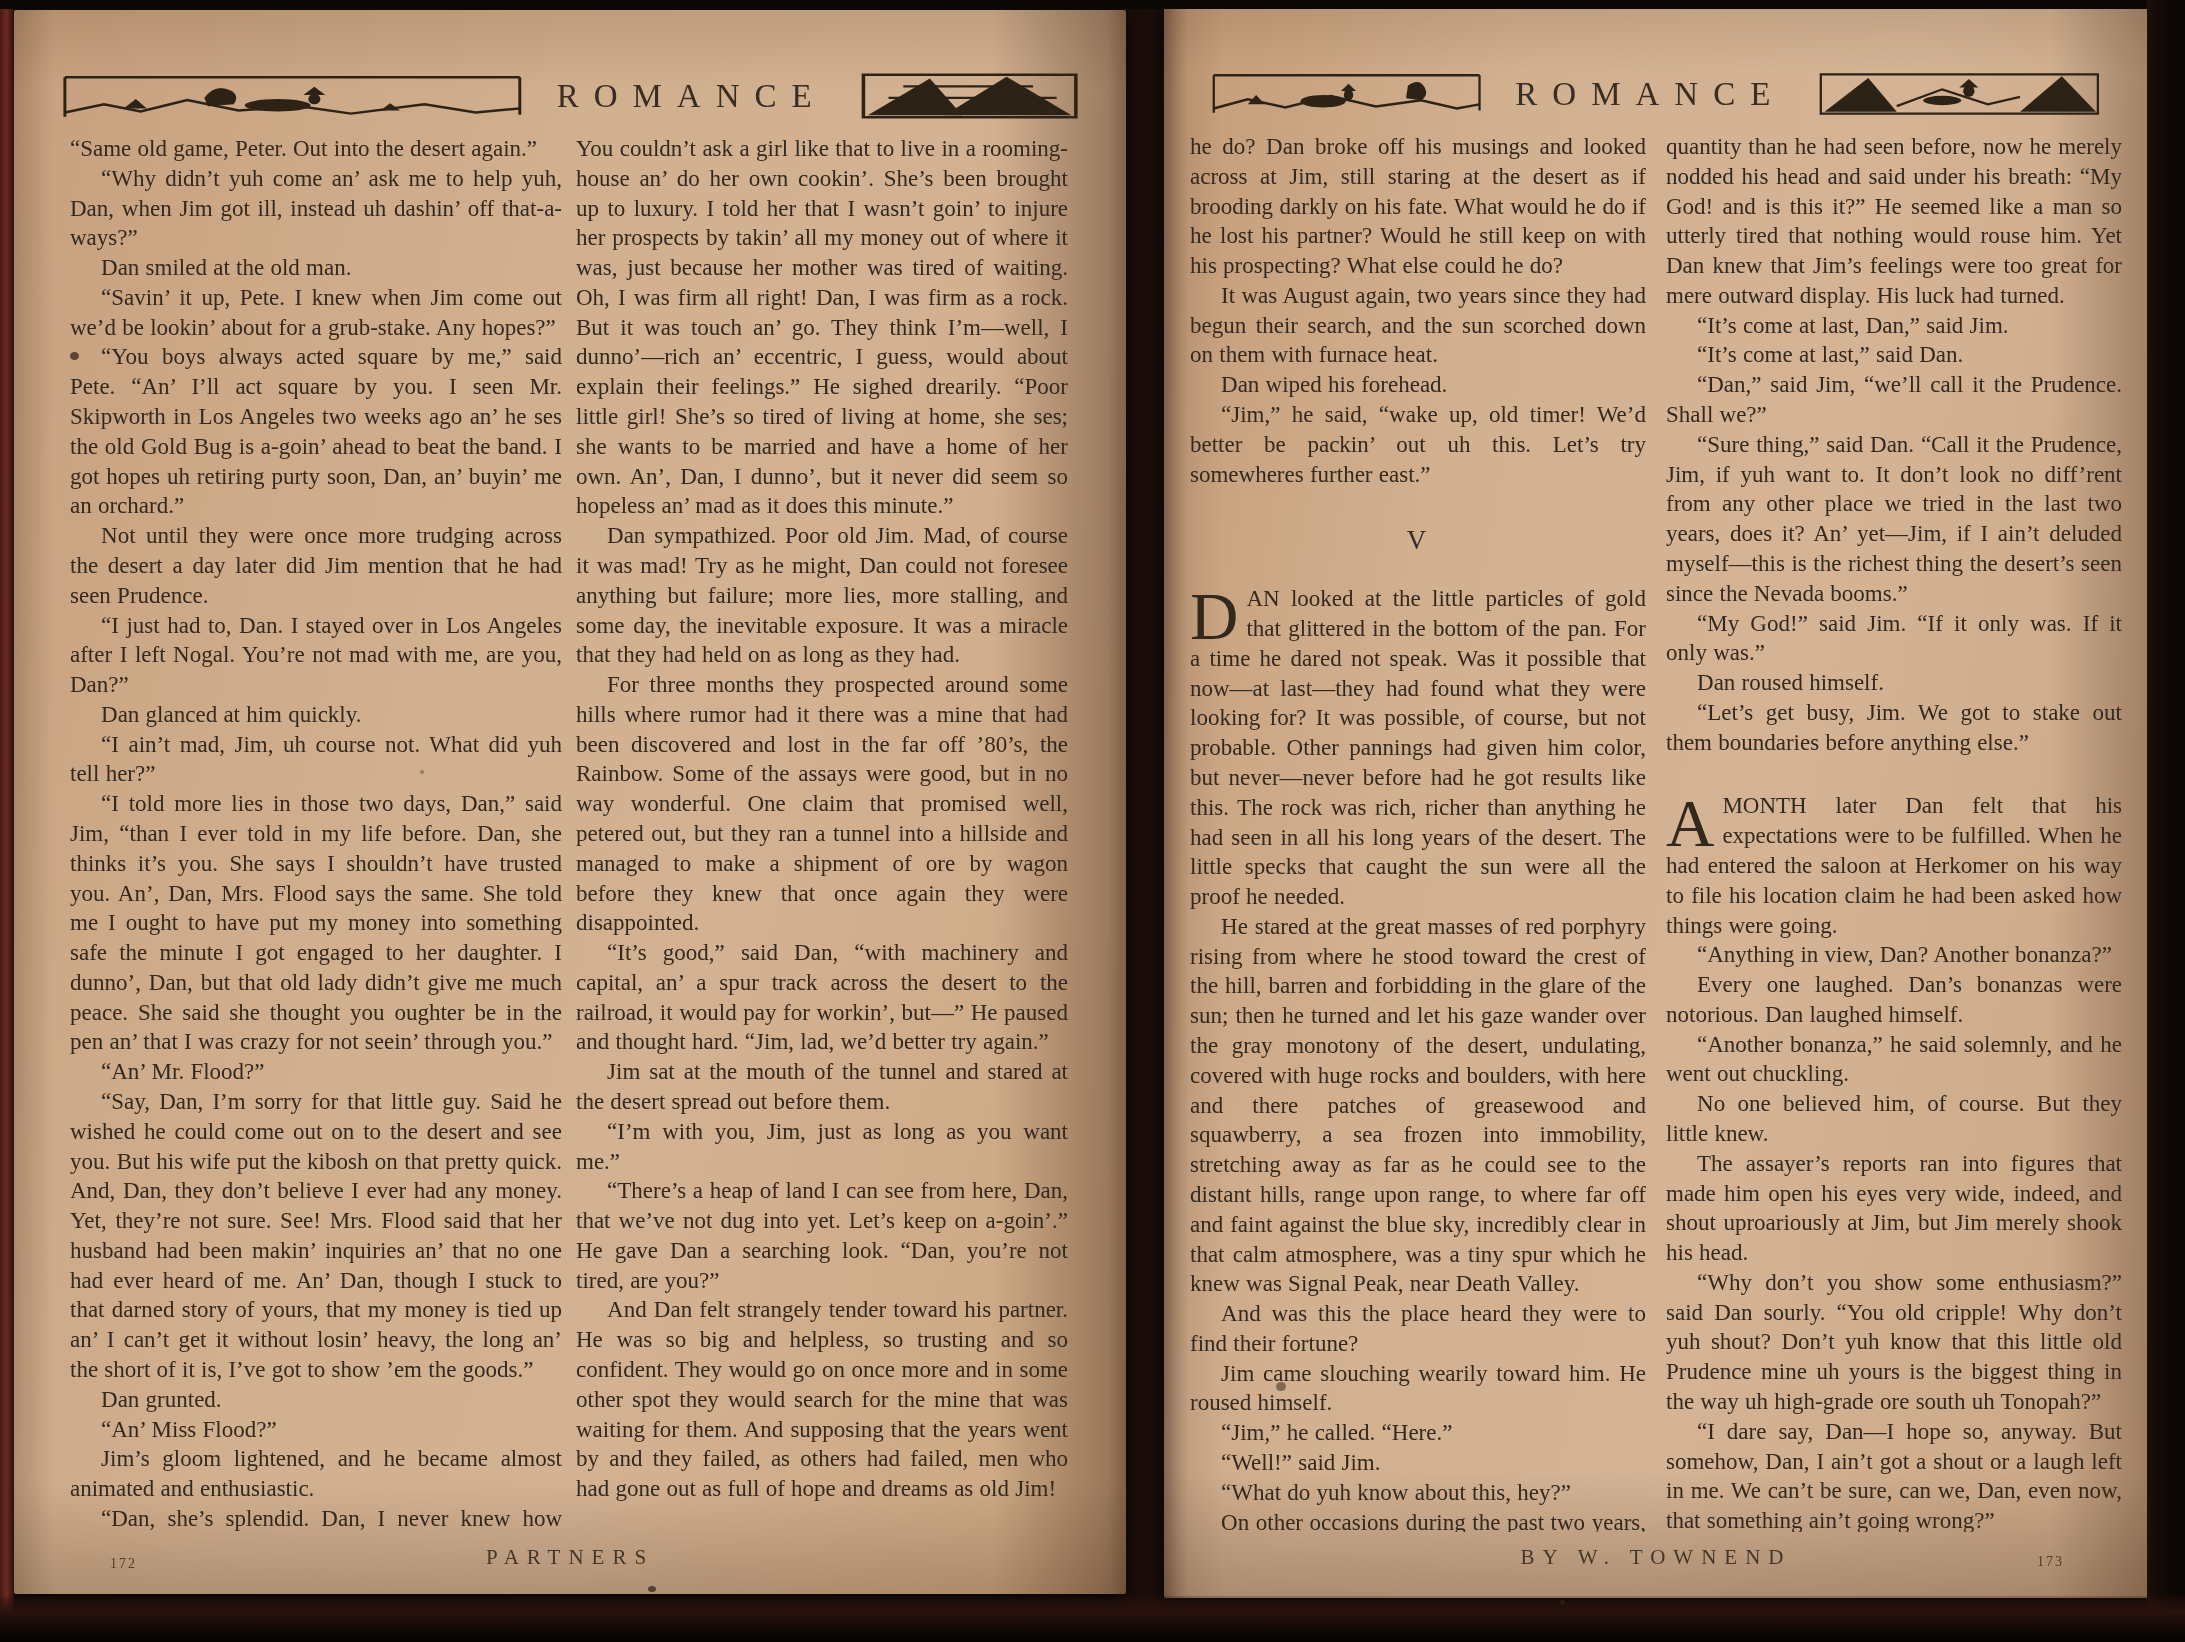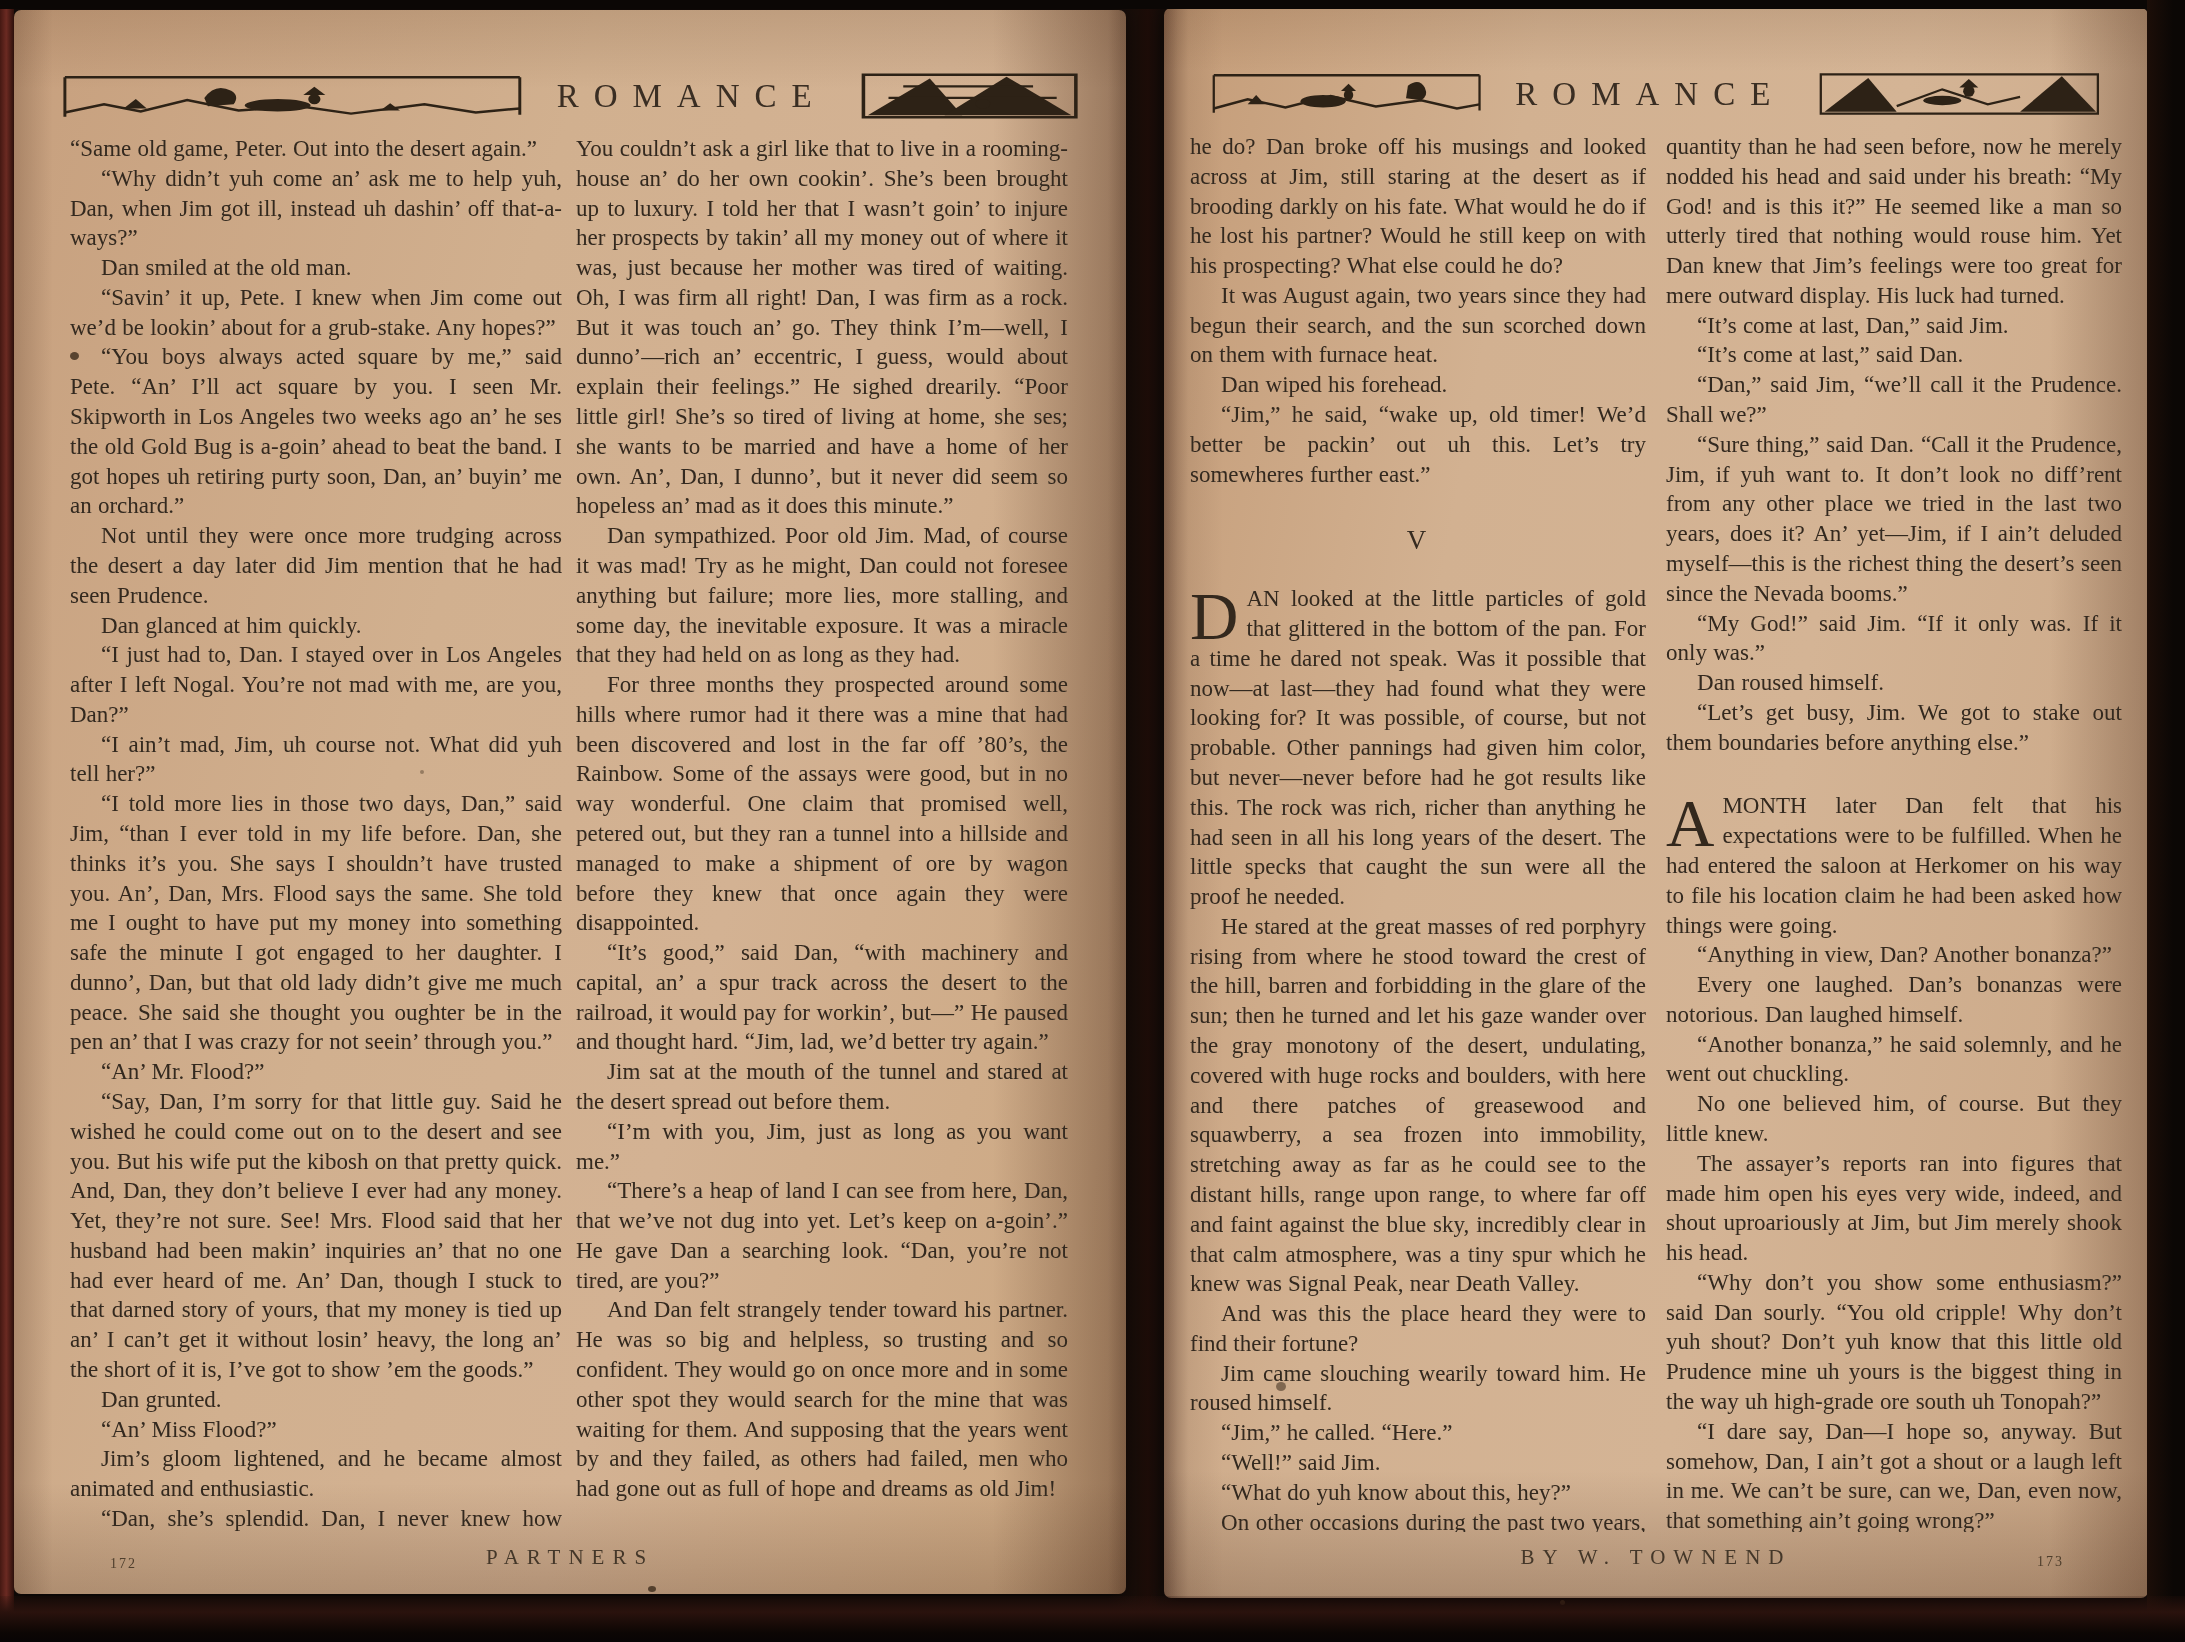--- a/index.html
+++ b/index.html
@@ -1,18 +1,18 @@
 <!DOCTYPE html>
 <html lang="en"><head>
 <meta charset="utf-8">
 <style>
   html,body{margin:0;padding:0;background:#0b0705;width:2185px;height:1642px;overflow:hidden;}
   #scene{position:relative;width:2185px;height:1642px;background:#120b08;font-family:"Liberation Serif","DejaVu Serif",serif;}
   
-  .page{position:absolute;top:10px;height:1584px;border-radius:7px;box-shadow:0 4px 22px rgba(0,0,0,.6);color:#33291f;z-index:1;}
+  .page{position:absolute;top:10px;height:1584px;border-radius:2px;box-shadow:0 4px 22px rgba(0,0,0,.6);color:#33291f;z-index:1;}
   #left-page{left:14px;width:1112px;
     background:
       linear-gradient(to right, rgba(60,30,15,.22) 0, rgba(60,30,15,0) 3.5%, rgba(60,30,15,0) 88%, rgba(58,28,14,.38) 99.5%),
       linear-gradient(to bottom, rgba(90,55,28,.16) 0, rgba(90,55,28,0) 5%, rgba(90,55,28,0) 93%, rgba(58,30,15,.22) 100%),
       linear-gradient(105deg,#c7a07e 0%,#d1b08f 38%,#d3b293 62%,#cba67f 100%);}
   #right-page{left:1164px;width:984px;top:8px;height:1590px;
     background:
       linear-gradient(to right, rgba(45,18,10,.40) 0, rgba(45,18,10,.08) 2.5%, rgba(45,18,10,0) 6%, rgba(45,18,10,0) 90%, rgba(60,30,15,.30) 100%),
       linear-gradient(to bottom, rgba(90,55,28,.14) 0, rgba(90,55,28,0) 4%, rgba(90,55,28,0) 92%, rgba(58,30,15,.25) 100%),
       linear-gradient(100deg,#c49c78 0%,#d2b191 30%,#d4b495 60%,#c9a685 100%);}
@@ -84,22 +84,22 @@
       </div>
     </div>
     <div class="columns">
       <div class="col">
           <p class="para noindent">“Same old game, Peter.  Out into the desert again.”</p>
           <p class="para">“Why didn’t yuh come an’ ask me to help yuh, Dan, when Jim got ill, instead uh dashin’ off that-a-ways?”</p>
           <p class="para">Dan smiled at the old man.</p>
           <p class="para">“Savin’ it up, Pete.  I knew when Jim come out we’d be lookin’ about for a grub-stake.  Any hopes?”</p>
           <p class="para">“You boys always acted square by me,” said Pete.  “An’ I’ll act square by you. I seen Mr. Skipworth in Los Angeles two weeks ago an’ he ses the old Gold Bug is a-goin’ ahead to beat the band.  I got hopes uh retiring purty soon, Dan, an’ buyin’ me an orchard.”</p>
           <p class="para">Not until they were once more trudging across the desert a day later did Jim mention that he had seen Prudence.</p>
+          <p class="para">“I just had to, Dan.  I stayed over in Los Angeles after I left Nogal.  You’re not mad with me, are you, Dan?”</p>
           <p class="para">Dan glanced at him quickly.</p>
-          <p class="para">“I just had to, Dan.  I stayed over in Los Angeles after I left Nogal.  You’re not mad with me, are you, Dan?”</p>
           <p class="para">“I ain’t mad, Jim, uh course not.  What did yuh tell her?”</p>
           <p class="para">“I told more lies in those two days, Dan,” said Jim, “than I ever told in my life before.  Dan, she thinks it’s you.  She says I shouldn’t have trusted you.  An’, Dan, Mrs. Flood says the same.  She told me I ought to have put my money into something safe the minute I got engaged to her daughter.  I dunno’, Dan, but that old lady didn’t give me much peace.  She said she thought you oughter be in the pen an’ that I was crazy for not seein’ through you.”</p>
           <p class="para">“An’ Mr. Flood?”</p>
           <p class="para">“Say, Dan, I’m sorry for that little guy. Said he wished he could come out on to the desert and see you.  But his wife put the kibosh on that pretty quick.  And, Dan, they don’t believe I ever had any money.  Yet, they’re not sure.  See!  Mrs. Flood said that her husband had been makin’ inquiries an’ that no one had ever heard of me.  An’ Dan, though I stuck to that darned story of yours, that my money is tied up an’ I can’t get it without losin’ heavy, the long an’ the short of it is, I’ve got to show ’em the goods.”</p>
           <p class="para">Dan grunted.</p>
           <p class="para">“An’ Miss Flood?”</p>
           <p class="para">Jim’s gloom lightened, and he became almost animated and enthusiastic.</p>
           <p class="para">“Dan, she’s splendid. Dan, I never knew how splendid she was till I saw her again.</p>
         </div>
       <div class="col">

